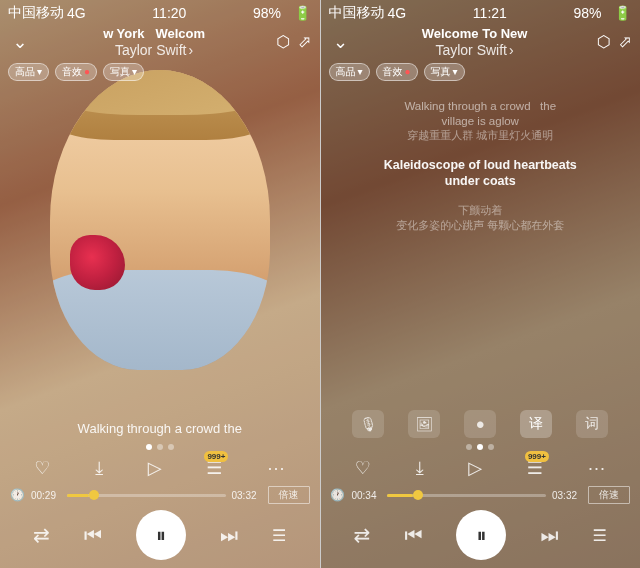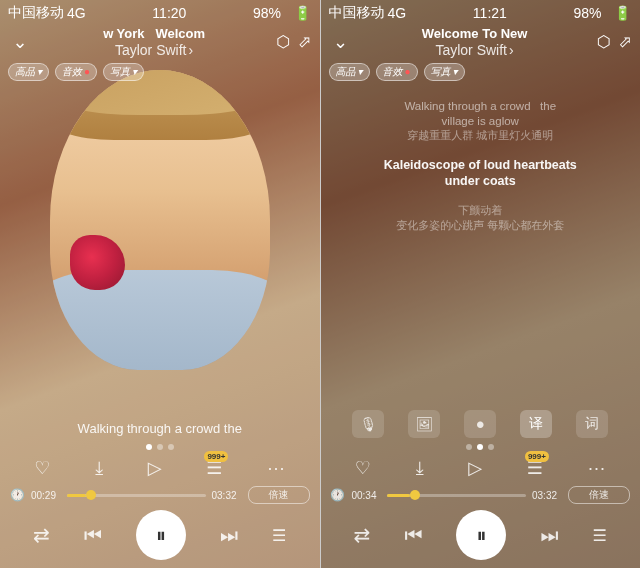--- a/index.html
+++ b/index.html
@@ -99,21 +99,20 @@
     .quality-btn {
       background: rgba(255,255,255,0.25);
       border: 1px solid rgba(255,255,255,0.5);
       border-radius: 10px;
       color: #fff;
       font-size: 10px;
       padding: 1px 6px;
       display: flex;
       align-items: center;
       gap: 2px;
-      font-style: italic;
     }
     
     .lyrics-bottom {
       position: relative;
       z-index: 10;
       text-align: center;
       padding: 8px 16px 4px;
       color: rgba(255,255,255,0.9);
       font-size: 13px;
     }
@@ -247,22 +246,22 @@
       transform: translateY(-50%);
       width: 10px;
       height: 10px;
       border-radius: 50%;
       background: #f0c840;
     }
     .speed-btn {
       color: rgba(255,255,255,0.85);
       font-size: 10px;
       border: 1px solid rgba(255,255,255,0.5);
-      border-radius: 8px;
-      padding: 1px 20px;
+      border-radius: 1px;
+      padding: 1px 10px;
     }
     
     .controls-row {
       position: relative;
       z-index: 10;
       display: flex;
       justify-content: space-around;
       align-items: center;
       padding: 4px 16px 8px;
     }

